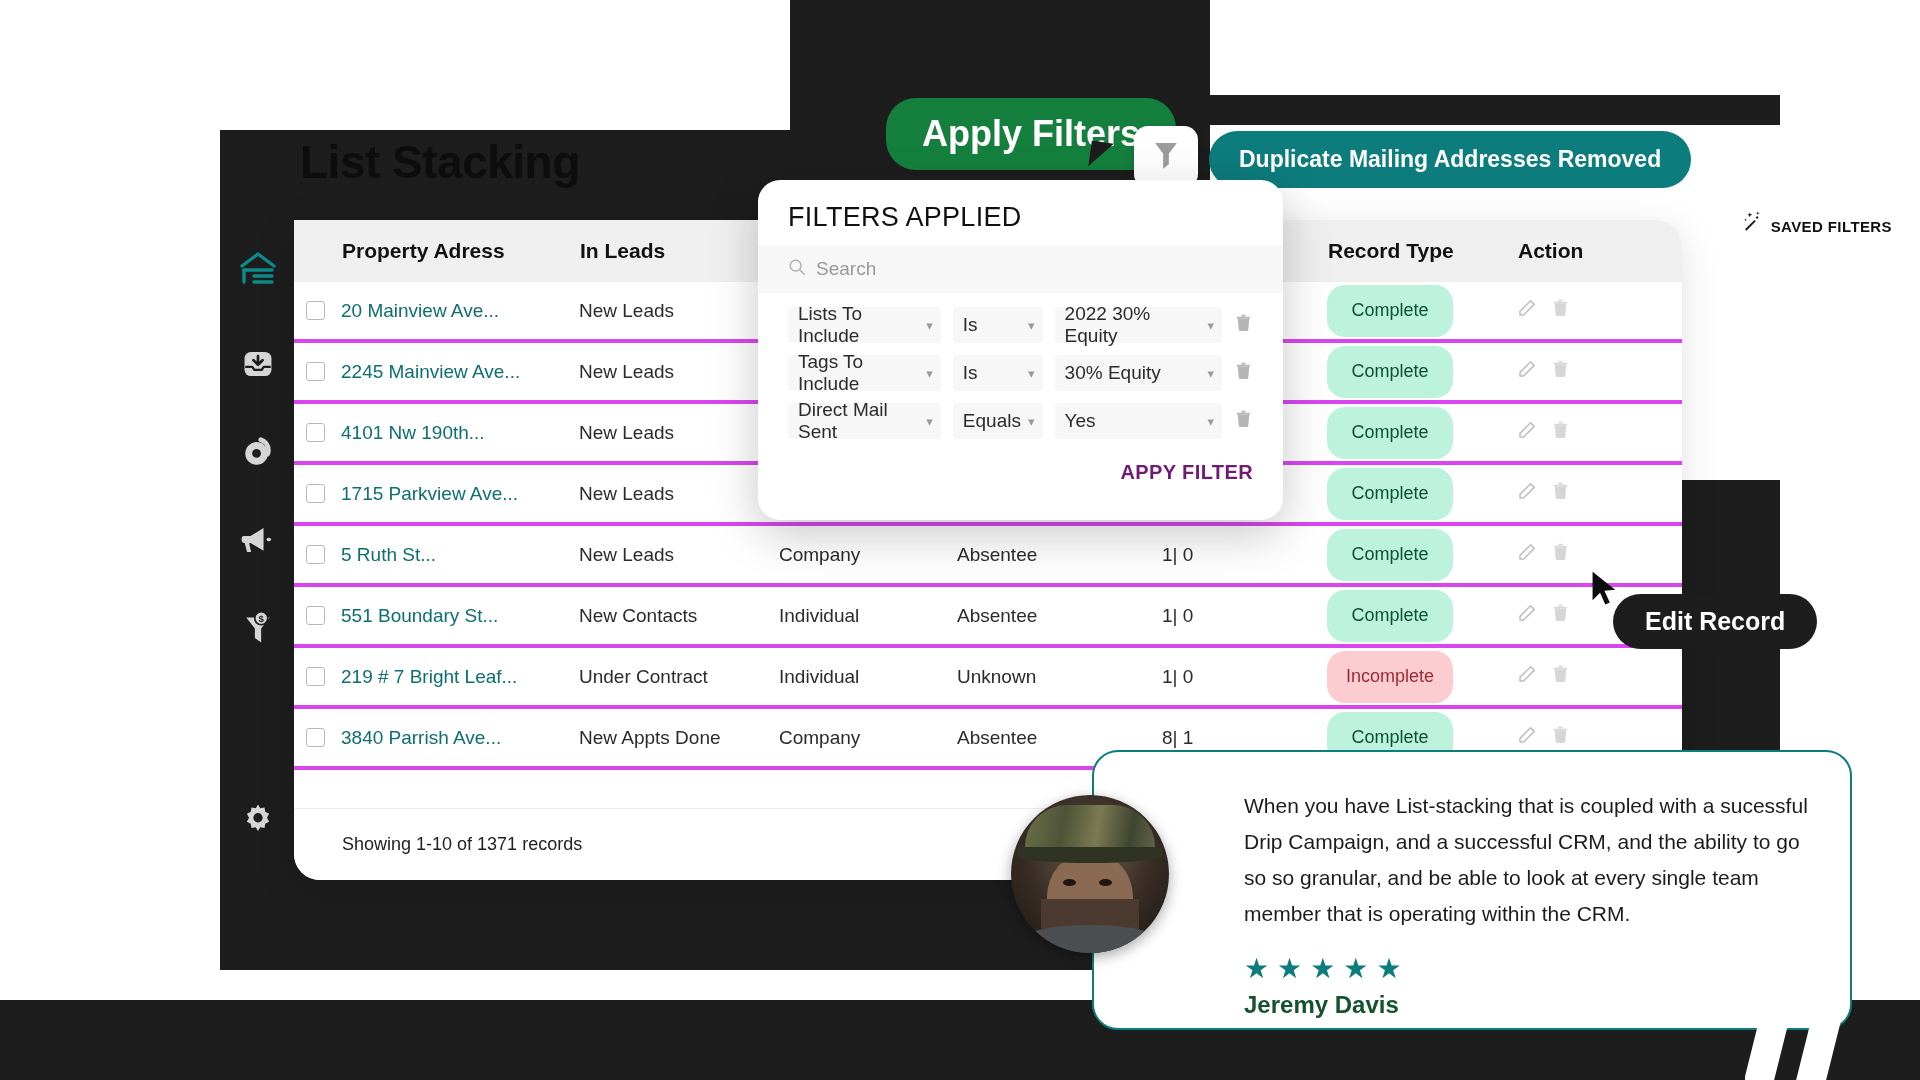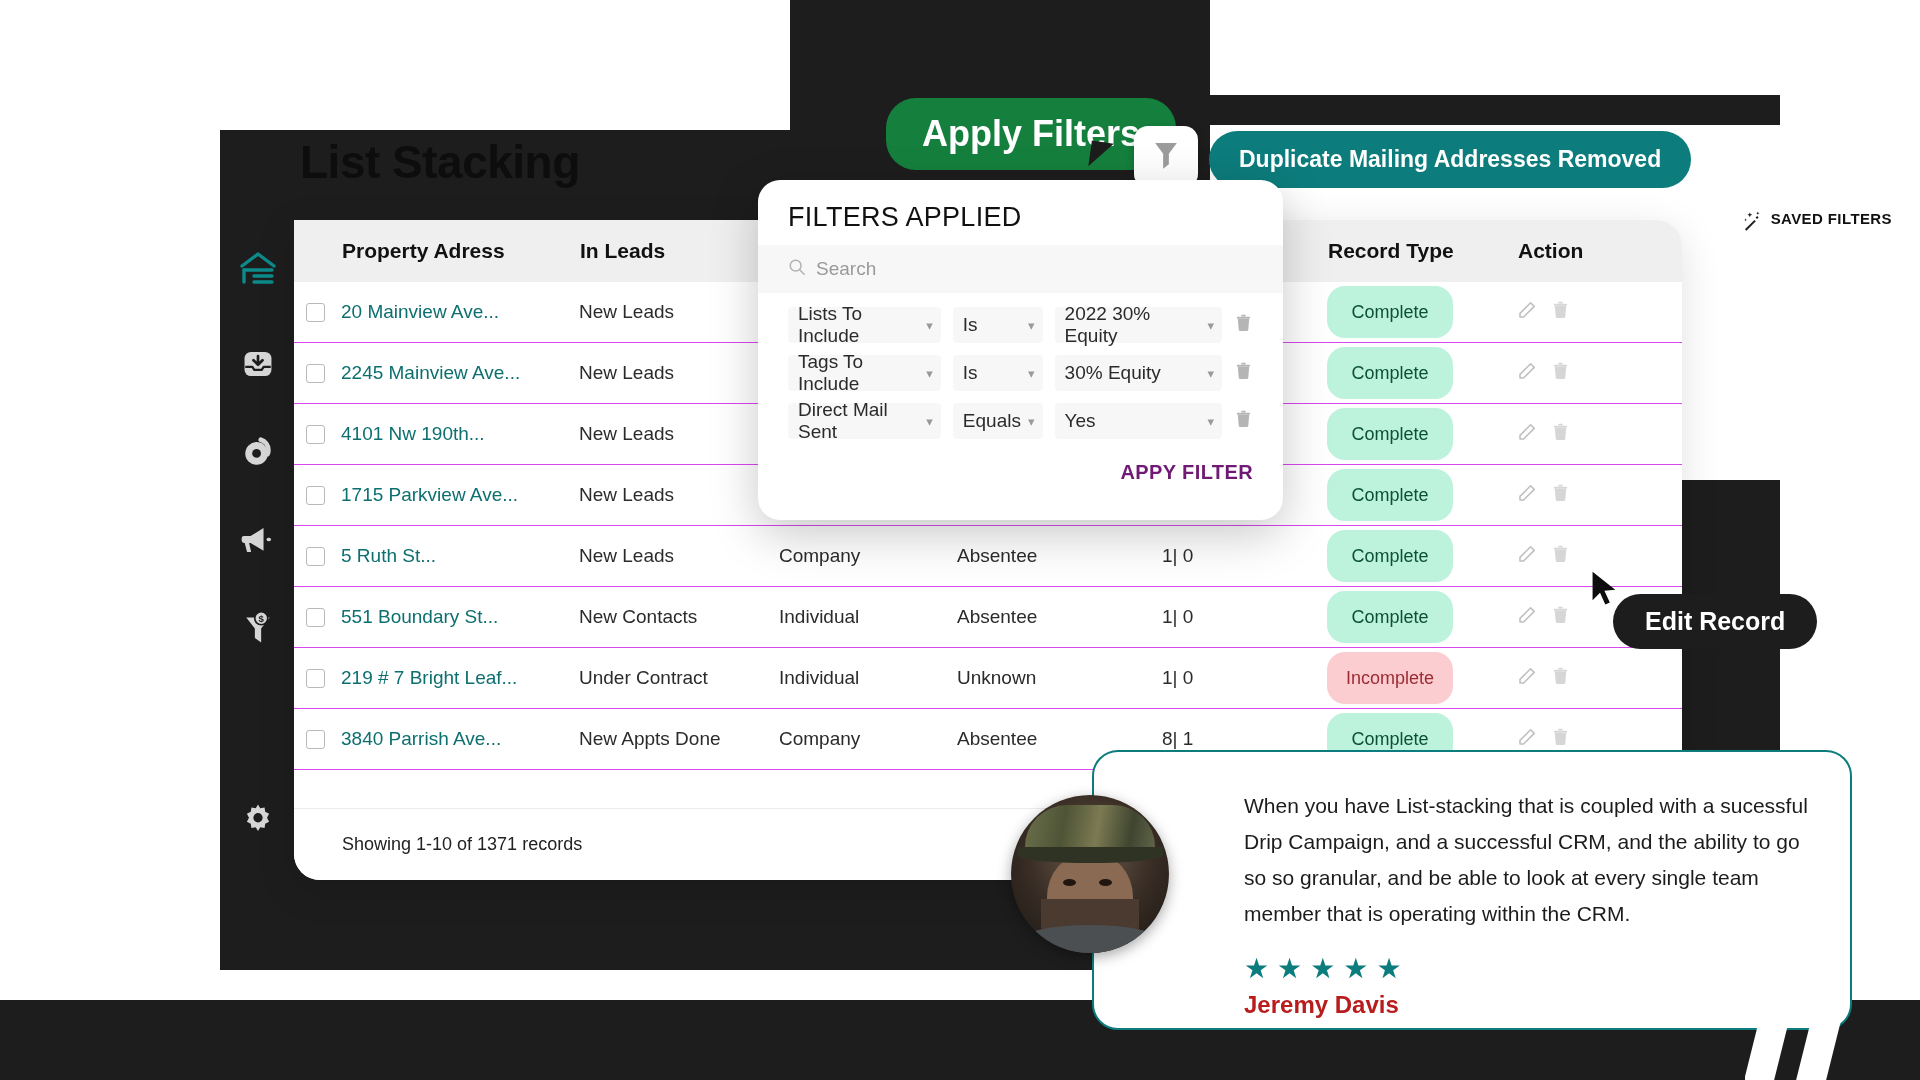--- a/index.html
+++ b/index.html
@@ -64,21 +64,21 @@
   .col-leads  { width: 200px; }
   .col-owner  { width: 178px; }
   .col-occ    { width: 205px; }
   .col-tags   { width: 165px; }
   .col-type   { width: 190px; }
   .col-action { width: 150px; }
 
   .trow {
     display: flex; align-items: center;
     height: 61px;
-    border-bottom: 1px solid #d946ef;
+    border-bottom: 4px solid #d946ef;
     font-size: 19px; color: #2b2b2b;
     padding-left: 12px;
   }
   .chk {
     width: 19px; height: 19px; border: 1.6px solid #b9b9b9; border-radius: 3px;
     background: #fff; margin-right: 16px; flex: none; cursor: pointer;
   }
   .addr { color: #0d6f6f; font-weight: 400; }
   .cell { flex: none; }
 
@@ -139,21 +139,21 @@
     width: 525px; height: 340px;
     background: #fff; border-radius: 22px;
     box-shadow: 0 14px 48px rgba(0,0,0,.22);
     overflow: hidden;
   }
   .f-head { padding: 22px 30px 12px 30px; }
   .f-title { font-size: 27px; font-weight: 500; color: #111; letter-spacing: .3px; }
   .f-add { font-size: 19px; color: #0d7c7c; font-weight: 600; margin-top: 4px; letter-spacing: .3px; }
   .f-saved {
     position: absolute; right: 28px; top: 210px;
-    display: flex; align-items: flex-start; gap: 8px;
+    display: flex; align-items: flex-end; gap: 8px;
     font-size: 15px; font-weight: 700; color: #111; letter-spacing: .4px;
     cursor: pointer;
   }
   .f-search {
     height: 48px; background: #f7f7f7;
     display: flex; align-items: center; gap: 10px;
     padding: 0 30px; font-size: 19px; color: #9a9a9a;
   }
   .f-rows { padding: 14px 30px 0 30px; }
   .f-row { display: flex; align-items: center; gap: 12px; margin-bottom: 12px; }
@@ -183,21 +183,21 @@
     width: 760px; height: 280px;
     background: #fff; border-radius: 26px;
     border: 2px solid #0d7c7c;
     overflow: hidden;
   }
   .testi-text {
     margin: 36px 40px 0 150px;
     font-size: 21px; line-height: 36px; color: #1c1c1c;
   }
   .stars { margin: 20px 0 0 150px; display: flex; gap: 8px; color: #0d7c7c; font-size: 28px; }
-  .testi-name { margin: 6px 0 0 150px; font-size: 24px; font-weight: 700; color: #b91c1c; }
+  .testi-name { margin: 6px 0 0 150px; font-size: 24px; font-weight: 700; color: #14532d; }
   .avatar {
     position: absolute; left: 1011px; top: 795px;
     width: 158px; height: 158px; border-radius: 50%;
     overflow: hidden;
     background: radial-gradient(circle at 50% 38%, #6f5c4b 0%, #3a2e26 48%, #171310 100%);
     box-shadow: 0 4px 14px rgba(0,0,0,.35);
   }
   .cap {
     position: absolute; left: 14px; top: 10px; width: 130px; height: 52px;
     border-radius: 58px 58px 14px 14px;

